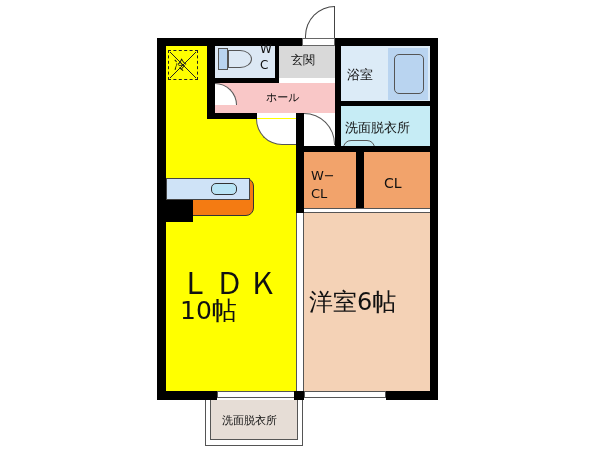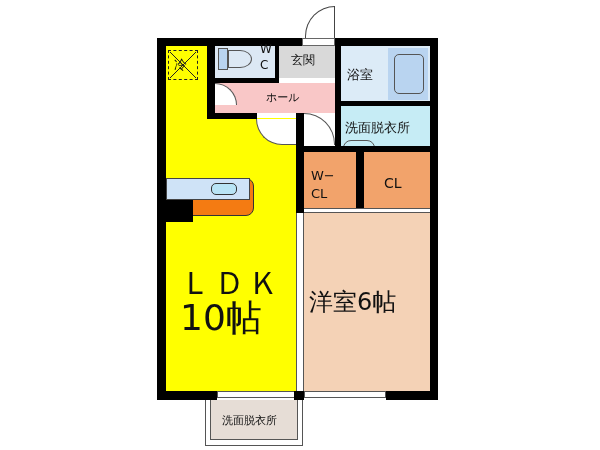--- a/index.html
+++ b/index.html
@@ -69,21 +69,21 @@
 
 <div class="abs" style="left:364px;top:152px;width:66px;height:56px;background:#f2a36b;"></div>
 <div class="label" style="left:384px;top:175px;font-size:14px;">CL</div>
 <div class="abs" style="left:304px;top:208px;width:126px;height:5px;background:#fff;border-top:1px solid #555;border-bottom:1px solid #555;"></div>
 
 <div class="abs" style="left:304px;top:213px;width:126px;height:178px;background:#f4d2b6;"></div>
 <div class="label" style="left:309px;top:286px;font-size:24px;">洋室6帖</div>
 <div class="abs" style="left:296px;top:213px;width:8px;height:178px;background:#fff;border-left:1px solid #555;border-right:1px solid #555;"></div>
 
 <div class="label" style="left:180px;top:262px;font-size:32px;letter-spacing:2px;">ＬＤＫ</div>
-<div class="label" style="left:180px;top:294px;font-size:36px;">10帖</div>
+<div class="label" style="left:180px;top:294px;font-size:25px;">10帖</div>
 
 <div class="abs" style="left:166px;top:178px;width:88px;height:38px;background:#f47b12;border:1px solid #333;border-radius:0 8px 8px 0;"></div>
 <div class="abs" style="left:166px;top:178px;width:84px;height:22px;background:#cfe3f7;border:1px solid #444;"></div>
 <div class="abs" style="left:211px;top:183px;width:26px;height:12px;background:#b9e4f5;border:1.5px solid #333;border-radius:5px;"></div>
 <div class="abs wall" style="left:163px;top:200px;width:30px;height:22px;"></div>
 
 <div class="abs" style="left:217px;top:391px;width:80px;height:7px;background:#fff;border:1px solid #555;"></div>
 <div class="abs wall" style="left:294px;top:391px;width:10px;height:9px;"></div>
 <div class="abs" style="left:304px;top:391px;width:82px;height:7px;background:#fff;border:1px solid #555;"></div>
 

